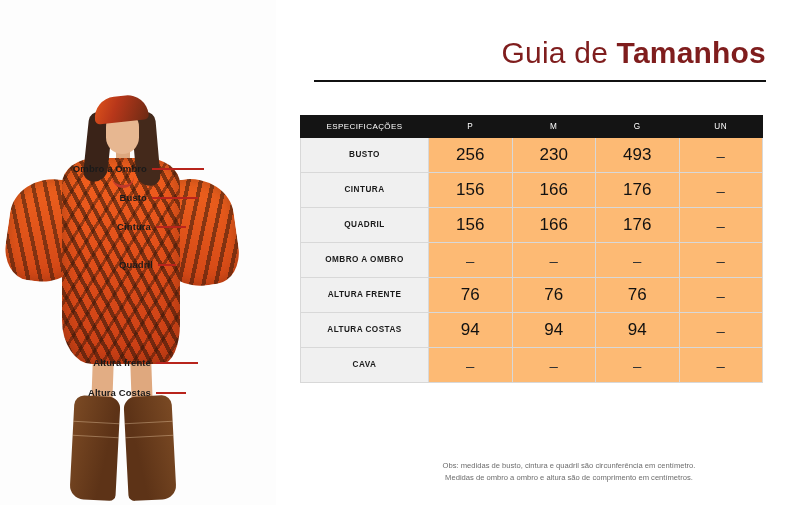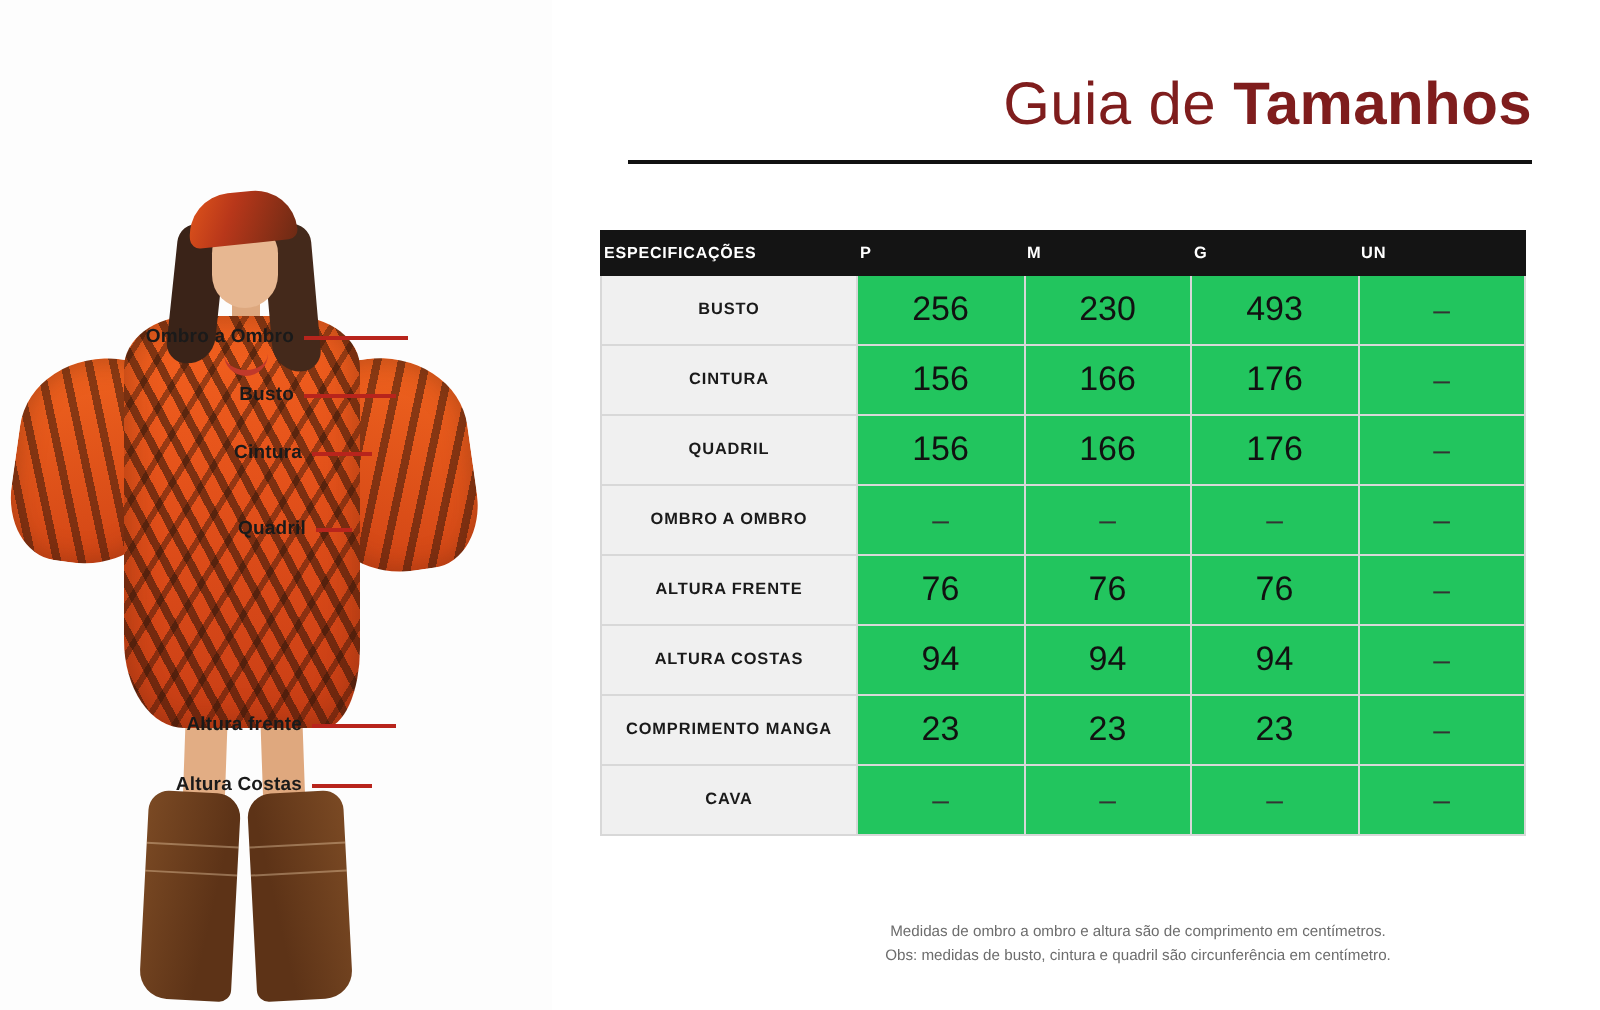--- a/index.html
+++ b/index.html
@@ -177,46 +177,46 @@
     border-collapse: collapse;
     table-layout: fixed;
   }
   table.size-table col.c-spec { width: 128px; }
   table.size-table col.c-val  { width: 83.5px; }
 
   table.size-table thead th {
     background: #141414;
     color: #ffffff;
     font-size: 8.2px;
-    font-weight: bold;
+    font-weight: normal;
     letter-spacing: .5px;
     height: 22px;
     border: 1px solid #141414;
-    text-align: left;
+    text-align: center;
     vertical-align: middle;
   }
   table.size-table thead th.spec-head {
     font-size: 8px;
     letter-spacing: .4px;
   }
 
   table.size-table tbody th {
     background: #f0f0f0;
     color: #1a1a1a;
     font-size: 8.2px;
     font-weight: bold;
     letter-spacing: .45px;
     text-align: center;
     vertical-align: middle;
     border: 1px solid #d8d8d8;
     padding: 2px 3px;
     line-height: 1.25;
   }
   table.size-table tbody td {
-    background: #22c55e;
+    background: #fdba74;
     color: #111;
     font-size: 17px;
     text-align: center;
     vertical-align: middle;
     border: 1px solid #d8d8d8;
     height: 35px;
     font-weight: normal;
   }
   table.size-table tbody td.dash { font-size: 15px; color: #333; }
 
@@ -348,35 +348,28 @@
           <td class="dash">–</td>
         </tr>
         <tr>
           <th>ALTURA COSTAS</th>
           <td>94</td>
           <td>94</td>
           <td>94</td>
           <td class="dash">–</td>
         </tr>
         <tr>
-          <th>COMPRIMENTO MANGA</th>
-          <td>23</td>
-          <td>23</td>
-          <td>23</td>
-          <td class="dash">–</td>
-        </tr>
-        <tr>
           <th>CAVA</th>
           <td class="dash">–</td>
           <td class="dash">–</td>
           <td class="dash">–</td>
           <td class="dash">–</td>
         </tr>
       </tbody>
     </table>
 
     <div class="obs">
+      <div>Obs: medidas de busto, cintura e quadril são circunferência em centímetro.</div>
       <div>Medidas de ombro a ombro e altura são de comprimento em centímetros.</div>
-      <div>Obs: medidas de busto, cintura e quadril são circunferência em centímetro.</div>
     </div>
 
   </div>
 </div>
 
 </body></html>

